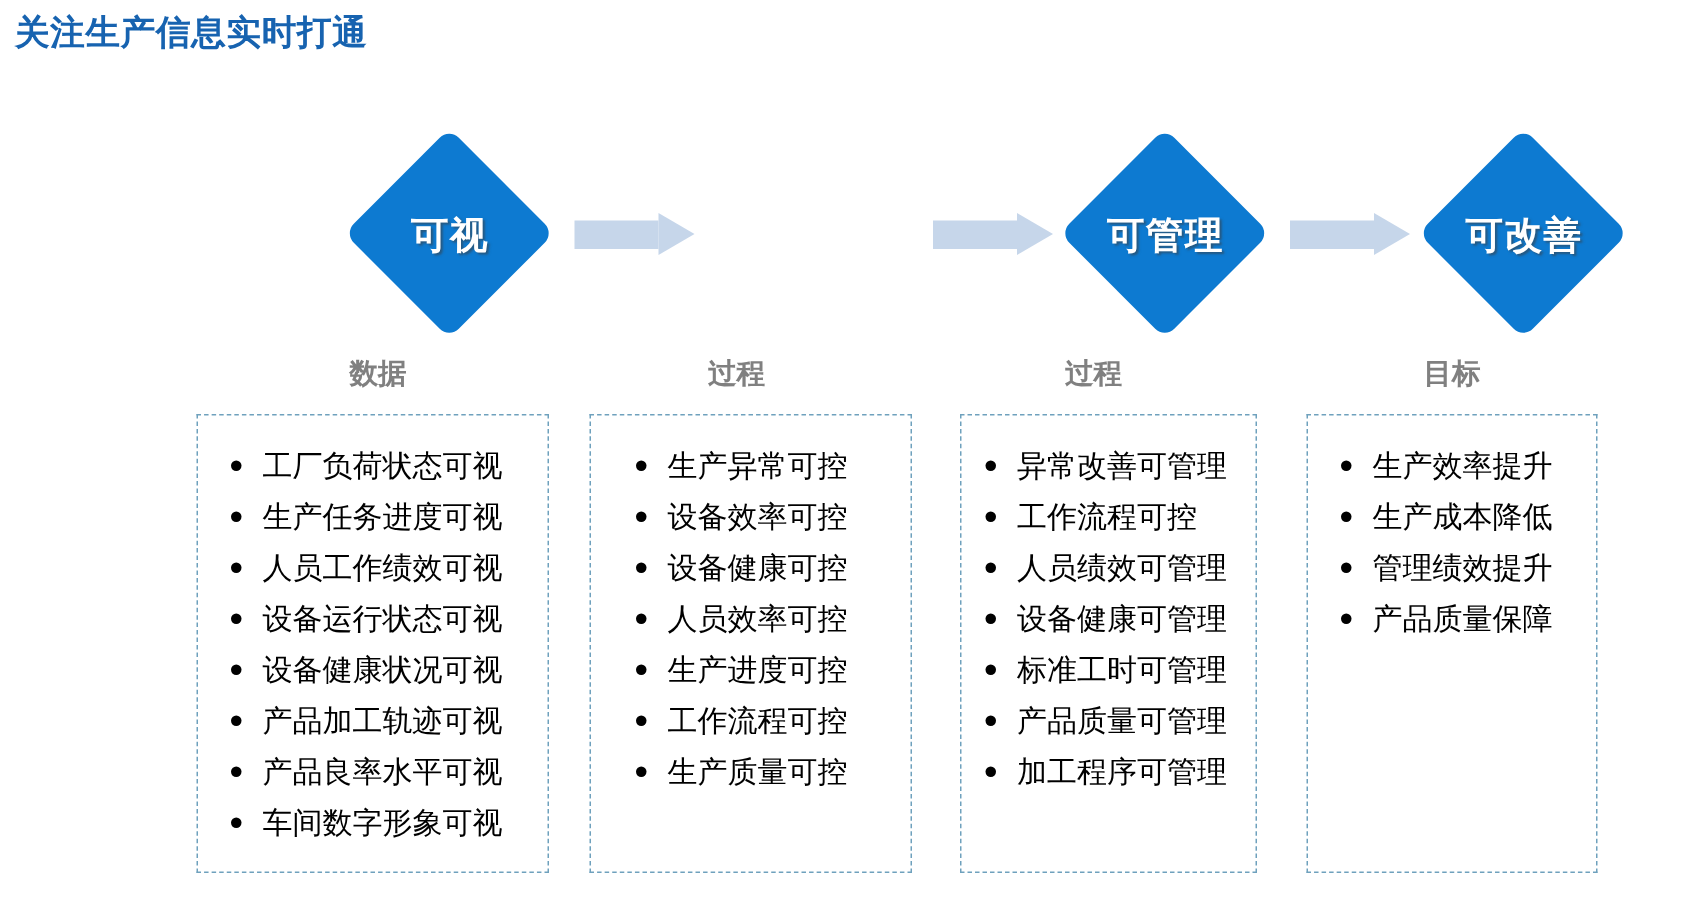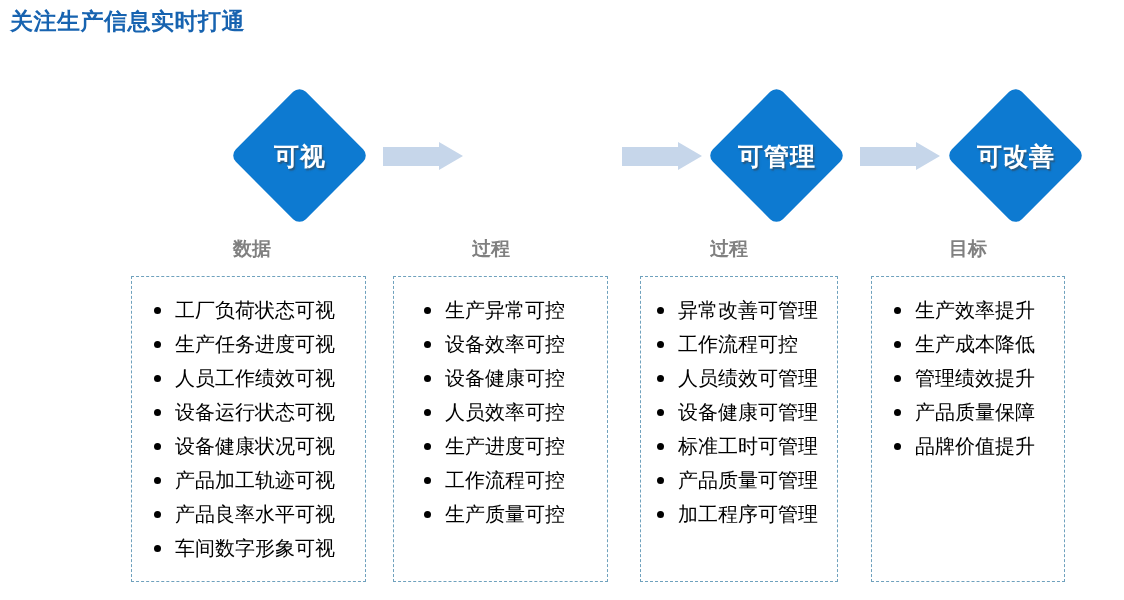--- a/index.html
+++ b/index.html
@@ -301,18 +301,14 @@
         <span class="item-text">生产成本降低</span>
       </li>
     <li class="list-item">
         <span class="bullet"></span>
         <span class="item-text">管理绩效提升</span>
       </li>
     <li class="list-item">
         <span class="bullet"></span>
         <span class="item-text">产品质量保障</span>
       </li>
-    <li class="list-item">
-        <span class="bullet"></span>
-        <span class="item-text">品牌价值提升</span>
-      </li>
   </ul>
 </div>
 
 </body></html>

